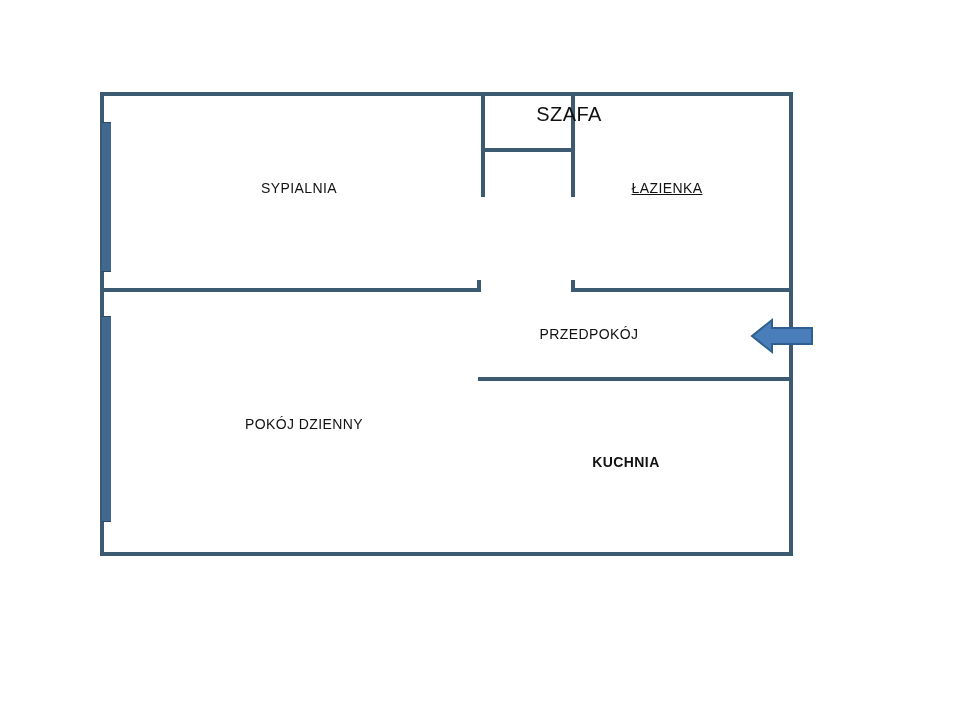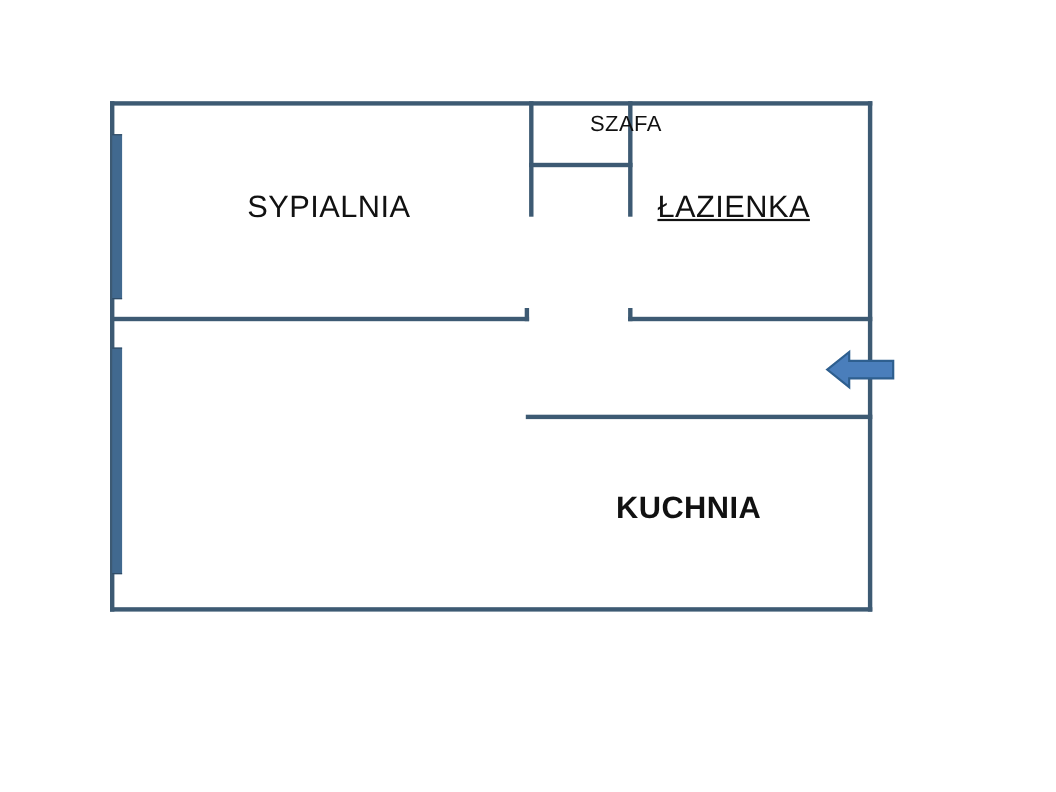--- a/index.html
+++ b/index.html
@@ -32,21 +32,21 @@
     width: 9px;
     background: #41698f;
     border-top: 1px solid #2f4a63;
     border-bottom: 1px solid #2f4a63;
   }
 
   
   .room-label {
     position: absolute;
     font-family: "Liberation Sans", sans-serif;
-    font-size: 28px;
+    font-size: 14px;
     font-weight: 400;
     color: #111111;
     letter-spacing: 0.4px;
     white-space: nowrap;
     transform: translate(-50%, -50%);
     user-select: none;
   }
   .room-label.small {
     font-size: 20px;
   }
@@ -97,17 +97,19 @@
       <polygon points="2,20 22,4 22,12 62,12 62,28 22,28 22,36" fill="#4a7ebb" stroke="#2e5f8f" stroke-width="2" stroke-linejoin="miter"></polygon>
     </svg>
   </div>
 
   <div class="room-label" style="left:299px; top:188px;">SYPIALNIA</div>
 
   <div class="room-label small" style="left:536px; top:114px;margin-left:33px;">SZAFA</div>
 
   <div class="room-label" style="left:667px; top:188px;text-decoration:underline;">ŁAZIENKA</div>
 
+  <div class="room-label" style="left:589px; top:334px;">PRZEDPOKÓJ</div>
 
+  <div class="room-label" style="left:304px; top:424px;">POKÓJ DZIENNY</div>
 
   <div class="room-label" style="left:626px; top:462px;font-weight:bold;">KUCHNIA</div>
 
 </div>
 
 </body></html>

